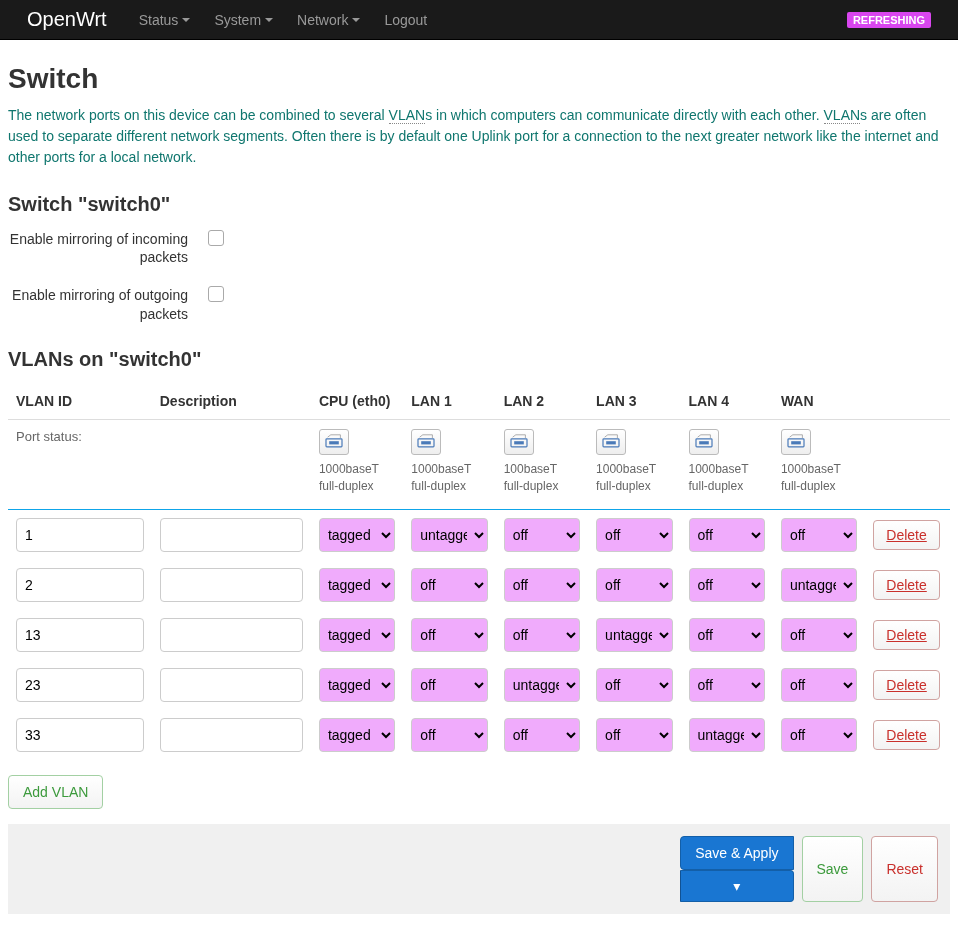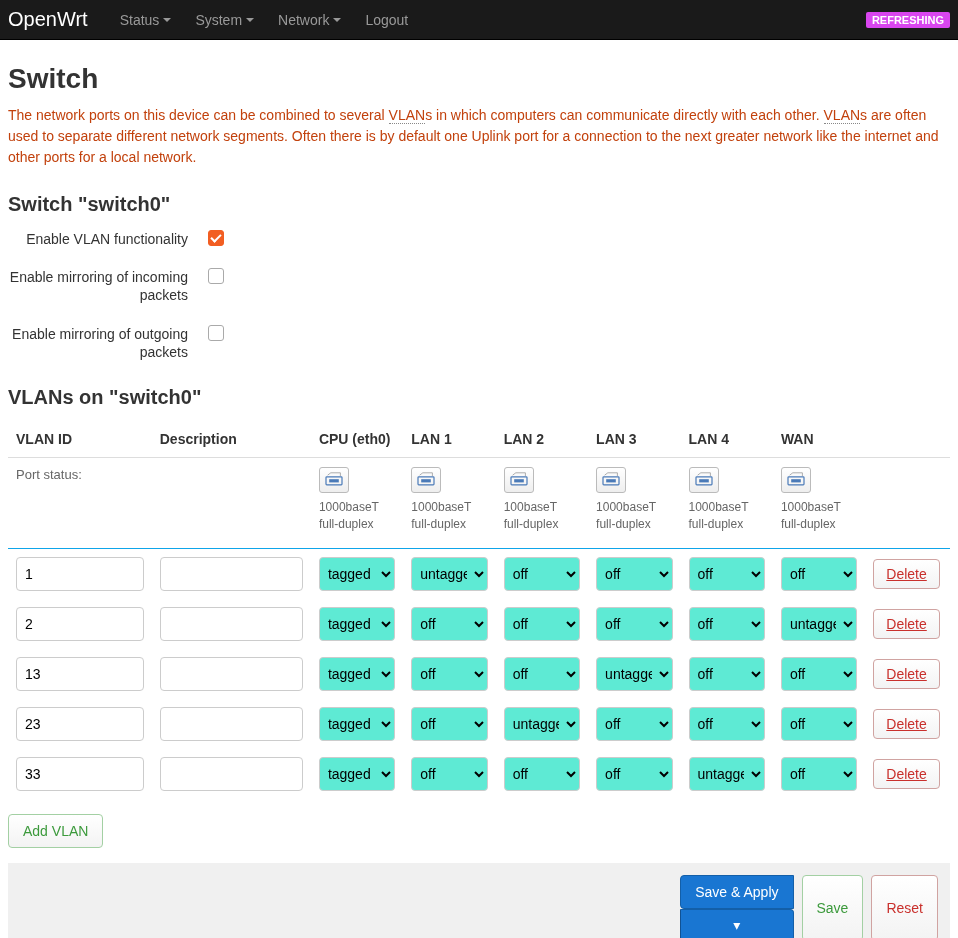--- a/index.html
+++ b/index.html
@@ -1,40 +1,40 @@
 <!DOCTYPE html>
 <html><head>
 <meta charset="utf-8">
 <style>
 * { box-sizing: border-box; margin: 0; padding: 0; }
 body { font-family: -apple-system, BlinkMacSystemFont, "Segoe UI", Helvetica, Arial, sans-serif; font-size: 14px; color: #333; background: #fff; }
-.navbar { background: #1a1a1a; color: #ccc; height: 40px; display: flex; align-items: center; padding: 0 8px; border-bottom: 1px solid #000; }
+.navbar { background: #1a1a1a; color: #ccc; height: 40px; display: flex; align-items: center; padding: 0 27px; border-bottom: 1px solid #000; }
 .navbar-brand { color: #fff; font-size: 20px; margin-right: 20px; }
 .navbar-item { color: #999; padding: 0 12px; cursor: pointer; display: flex; align-items: center; }
 .caret { width: 0; height: 0; border-left: 4px solid transparent; border-right: 4px solid transparent; border-top: 4px solid currentColor; margin-left: 4px; }
 .refreshing { margin-left: auto; background: #d946ef; color: #fff; font-size: 11px; font-weight: bold; padding: 2px 6px; border-radius: 2px; }
 .container { padding: 8px 8px 15px 8px; max-width: 958px; }
 h1 { font-size: 28px; font-weight: bold; margin: 15px 0 10px; }
 h2 { font-size: 20px; font-weight: bold; margin: 25px 0 12px; }
-.intro { color: #c2410c; line-height: 1.5; margin-bottom: 10px; }
+.intro { color: #0f766e; line-height: 1.5; margin-bottom: 10px; }
 .abbr { border-bottom: 1px dotted #888; }
 .form-row { display: flex; align-items: flex-start; margin-bottom: 18px; }
 .form-label { width: 200px; text-align: right; padding-right: 20px; color: #333; line-height: 1.3; padding-top: 2px; }
 .checkbox { width: 16px; height: 16px; border: 1px solid #aaa; border-radius: 3px; display: inline-flex; align-items: center; justify-content: center; cursor: pointer; background: #fff; margin-top: 2px; }
 .checkbox.checked { background: #f25e22; border-color: #f25e22; }
 .checkbox.checked::after { content: ""; width: 4px; height: 8px; border: solid #fff; border-width: 0 2px 2px 0; transform: rotate(45deg); margin-top: -2px; }
 .table { width: 100%; border-collapse: collapse; }
 .table th { text-align: left; font-weight: bold; padding: 10px 8px; border-bottom: 1px solid #ddd; font-size: 14px; }
 .table td { padding: 8px 8px; vertical-align: middle; font-size: 13px; }
 .port-status-row td { color: #666; padding-top: 9px; padding-bottom: 15px; vertical-align: top; border-bottom: 1px solid #0ea5e9; }
 .port-icon { width: 30px; height: 26px; border: 1px solid #bbb; border-radius: 3px; background: linear-gradient(#fff, #eee); display: flex; align-items: center; justify-content: center; margin-bottom: 6px; position: relative; }
 .port-icon svg { width: 20px; height: 16px; }
 .port-text { font-size: 12px; color: #666; line-height: 1.4; }
 input[type=text] { width: 100%; padding: 6px 8px; border: 1px solid #ccc; border-radius: 4px; font-size: 14px; height: 34px; }
-select { width: 100%; padding: 6px 4px; border: 1px solid #ccc; border-radius: 4px; font-size: 14px; height: 34px; background: #5eead4; }
+select { width: 100%; padding: 6px 4px; border: 1px solid #ccc; border-radius: 4px; font-size: 14px; height: 34px; background: #f0abfc; }
 .btn { padding: 8px 14px; border: 1px solid #ccc; border-radius: 4px; background: linear-gradient(#fff, #f3f3f3); cursor: pointer; font-size: 14px; color: #333; }
 .btn-delete { color: #c9302c; border-color: #d0a3a1; padding: 6px 12px; font-size: 14px; text-decoration: underline; }
 .btn-add { color: #3c9a3c; border-color: #a3d0a3; }
 .btn-save { color: #3c9a3c; border-color: #a3d0a3; }
 .btn-reset { color: #c9302c; border-color: #d0a3a1; }
 .btn-primary { background: #1976d2; color: #fff; border-color: #135fa8; }
 .btn-primary-caret { background: #1976d2; color: #fff; border-color: #135fa8; padding: 7px 8px; border-left: 1px solid #115293; }
 .actions-row { margin-top: 15px; }
 .bottom-bar { background: #f0f0f0; padding: 12px; display: flex; justify-content: flex-end; gap: 8px; margin-top: 15px; }
 .btn-group { display: flex; flex-direction: column; }
@@ -62,24 +62,20 @@
 
 <div class="container">
   <h1>Switch</h1>
   <p class="intro">
     <span>The network ports on this device can be combined to several </span><span class="abbr">VLAN</span><span>s in which computers can communicate directly with each other. </span><span class="abbr">VLAN</span><span>s are often used to separate different network segments. Often there is by default one Uplink port for a connection to the next greater network like the internet and other ports for a local network.</span>
   </p>
 
   <h2>Switch "switch0"</h2>
 
   <div class="form-row">
-    <div class="form-label">Enable VLAN functionality</div>
-    <div class="checkbox checked"></div>
-  </div>
-  <div class="form-row">
     <div class="form-label">Enable mirroring of incoming packets</div>
     <div class="checkbox"></div>
   </div>
   <div class="form-row">
     <div class="form-label">Enable mirroring of outgoing packets</div>
     <div class="checkbox"></div>
   </div>
 
   <h2>VLANs on "switch0"</h2>
 

